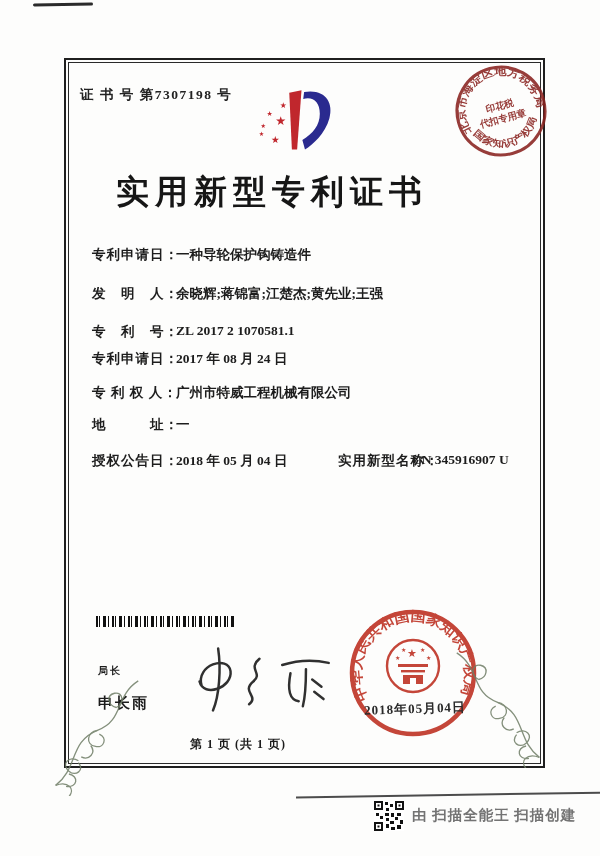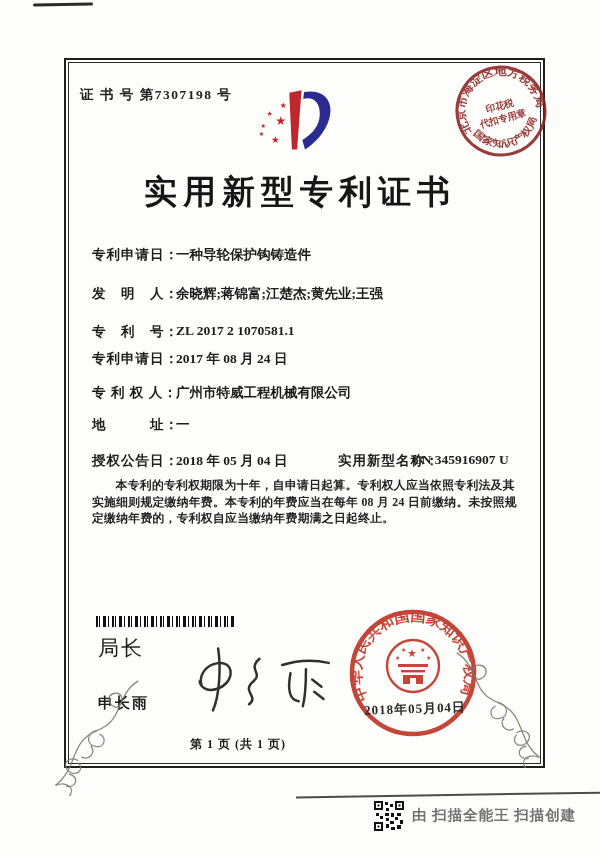--- a/index.html
+++ b/index.html
@@ -20,21 +20,21 @@
   .scan-artifact{
     position:absolute;left:33px;top:3px;width:60px;height:3px;background:#2b2b2b;
     transform:rotate(-1deg);border-radius:2px;
   }
   .cert-no{
     position:absolute;left:80px;top:86px;font-size:13.5px;font-weight:bold;
     letter-spacing:1.5px;color:#222;
   }
   .logo{position:absolute;left:250px;top:86px;width:96px;height:80px;}
   .title{
-    position:absolute;left:0;top:170px;width:600px;text-align:center;
+    position:absolute;left:0;top:170px;width:544px;text-align:center;
     font-size:33px;font-weight:bold;letter-spacing:6px;color:#161616;
   }
   .row{position:absolute;white-space:nowrap;font-size:13.5px;font-weight:600;color:#1d1d1d;}
   .row .lbl{position:absolute;left:92px;top:0;letter-spacing:1px;}
   .row .val{position:absolute;left:170px;top:0;padding-left:6px;}
   .row .val.b{font-weight:700;}
   .row .lbl2{position:absolute;left:338px;top:0;letter-spacing:1px;}
   .row .val2{position:absolute;left:412px;top:0;}
   .addr-l2{display:block;}
   .paras{
@@ -42,21 +42,21 @@
     font-size:11.8px;line-height:16.5px;letter-spacing:0.3px;
     color:#242424;font-weight:600;
   }
   .paras p{margin:0;text-indent:2em;}
   .barcode{
     position:absolute;left:96px;top:616px;width:138px;height:11px;
     background:repeating-linear-gradient(90deg,
       #111 0 2px,#fff 2px 3px,#111 3px 4px,#fff 4px 7px,
       #111 7px 10px,#fff 10px 12px,#111 12px 13px,#fff 13px 16px);
   }
-  .director-title{position:absolute;left:98px;top:634px;font-size:21px;font-weight:400;letter-spacing:2px;}
+  .director-title{position:absolute;left:98px;top:664px;font-size:10px;font-weight:700;letter-spacing:2px;}
   .director-name{position:absolute;left:98px;top:694px;font-size:15px;font-weight:700;letter-spacing:2px;}
   .signature{position:absolute;left:183px;top:640px;width:155px;height:82px;}
   .seal{position:absolute;left:348px;top:608px;width:130px;height:130px;opacity:0.93;}
   .seal-date{
     position:absolute;left:364px;top:700px;font-size:13px;font-weight:700;color:#2a2a2a;
     letter-spacing:1px;transform:rotate(-2deg);white-space:nowrap;
   }
   .page-num{
     position:absolute;left:190px;top:736px;width:190px;text-align:left;
     font-size:12px;font-weight:600;letter-spacing:1px;
@@ -125,21 +125,20 @@
   <span class="val"><span class="addr-l2">一</span></span>
 </div>
 <div class="row" style="top:452px;">
   <span class="lbl">授权公告日：</span>
   <span class="val">2018 年 05 月 04 日</span>
   <span class="lbl2">实用新型名称：</span>
   <span class="val2">CN 345916907 U</span>
 </div>
 
 <div class="paras">
-  <p>本专利的专利权期限为十年，自申请日起算。专利权人应当依照专利法及其实施细则规定缴纳年费。本专利的年费应当在每年 08 月 24 日前缴纳。未按照规定缴纳年费的，专利权自应当缴纳年费期满之日起终止。</p>
 </div>
 
 <div class="barcode"></div>
 
 <div class="director-title">局长</div>
 <div class="director-name">申长雨</div>
 
 <svg class="signature" viewBox="0 0 150 75">
   <g fill="none" stroke="#1a1a1a" stroke-width="2.4" stroke-linecap="round" opacity="0.9">
     <path d="M18,42 C12,22 44,12 46,28 C48,44 20,54 16,38"></path>

